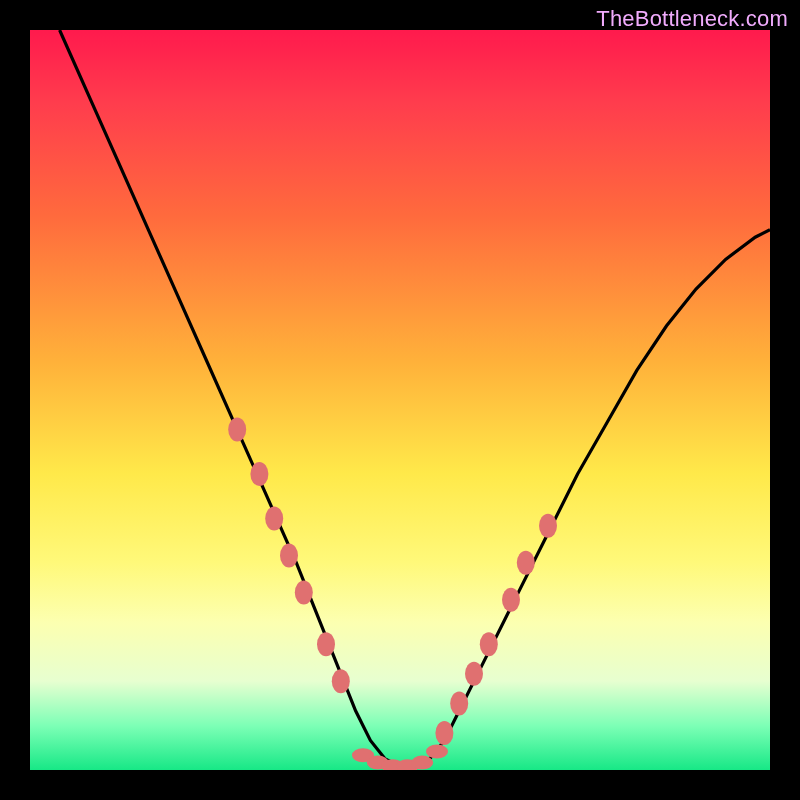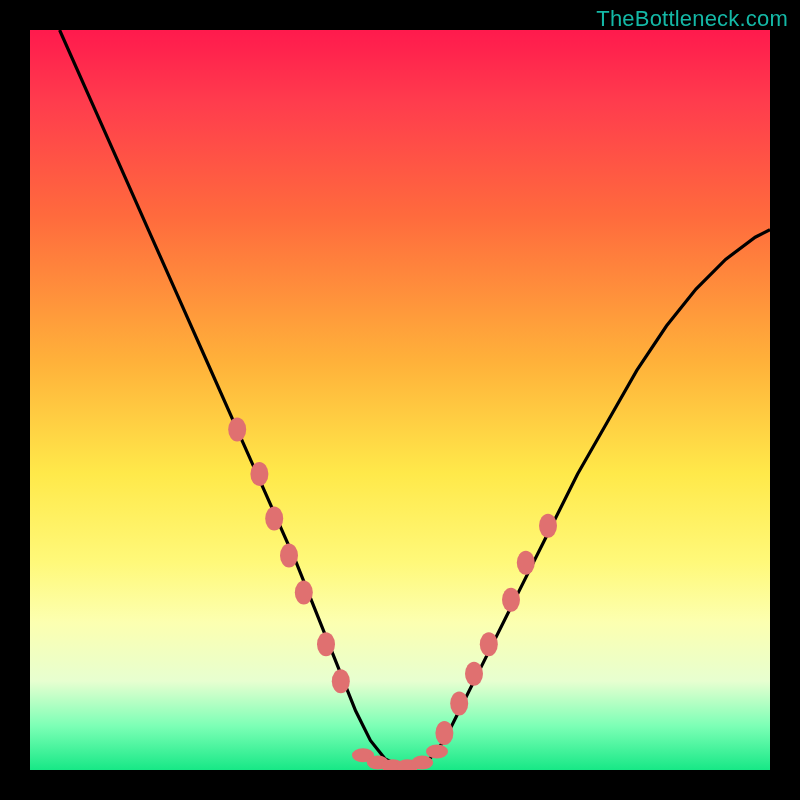--- a/index.html
+++ b/index.html
@@ -36,21 +36,21 @@
       #fcffb0 80%,
       #e7ffd0 88%,
       #7dffb6 94%,
       #17e886 100%
     );
   }
   .watermark {
     position: absolute;
     top: 6px;
     right: 12px;
-    color: #14b8a6;
+    color: #f0abfc;
     font-size: 22px;
     font-weight: 500;
     letter-spacing: 0.2px;
     user-select: none;
   }
   svg.curve {
     position: absolute;
     top: 0;
     left: 0;
     width: 740px;

